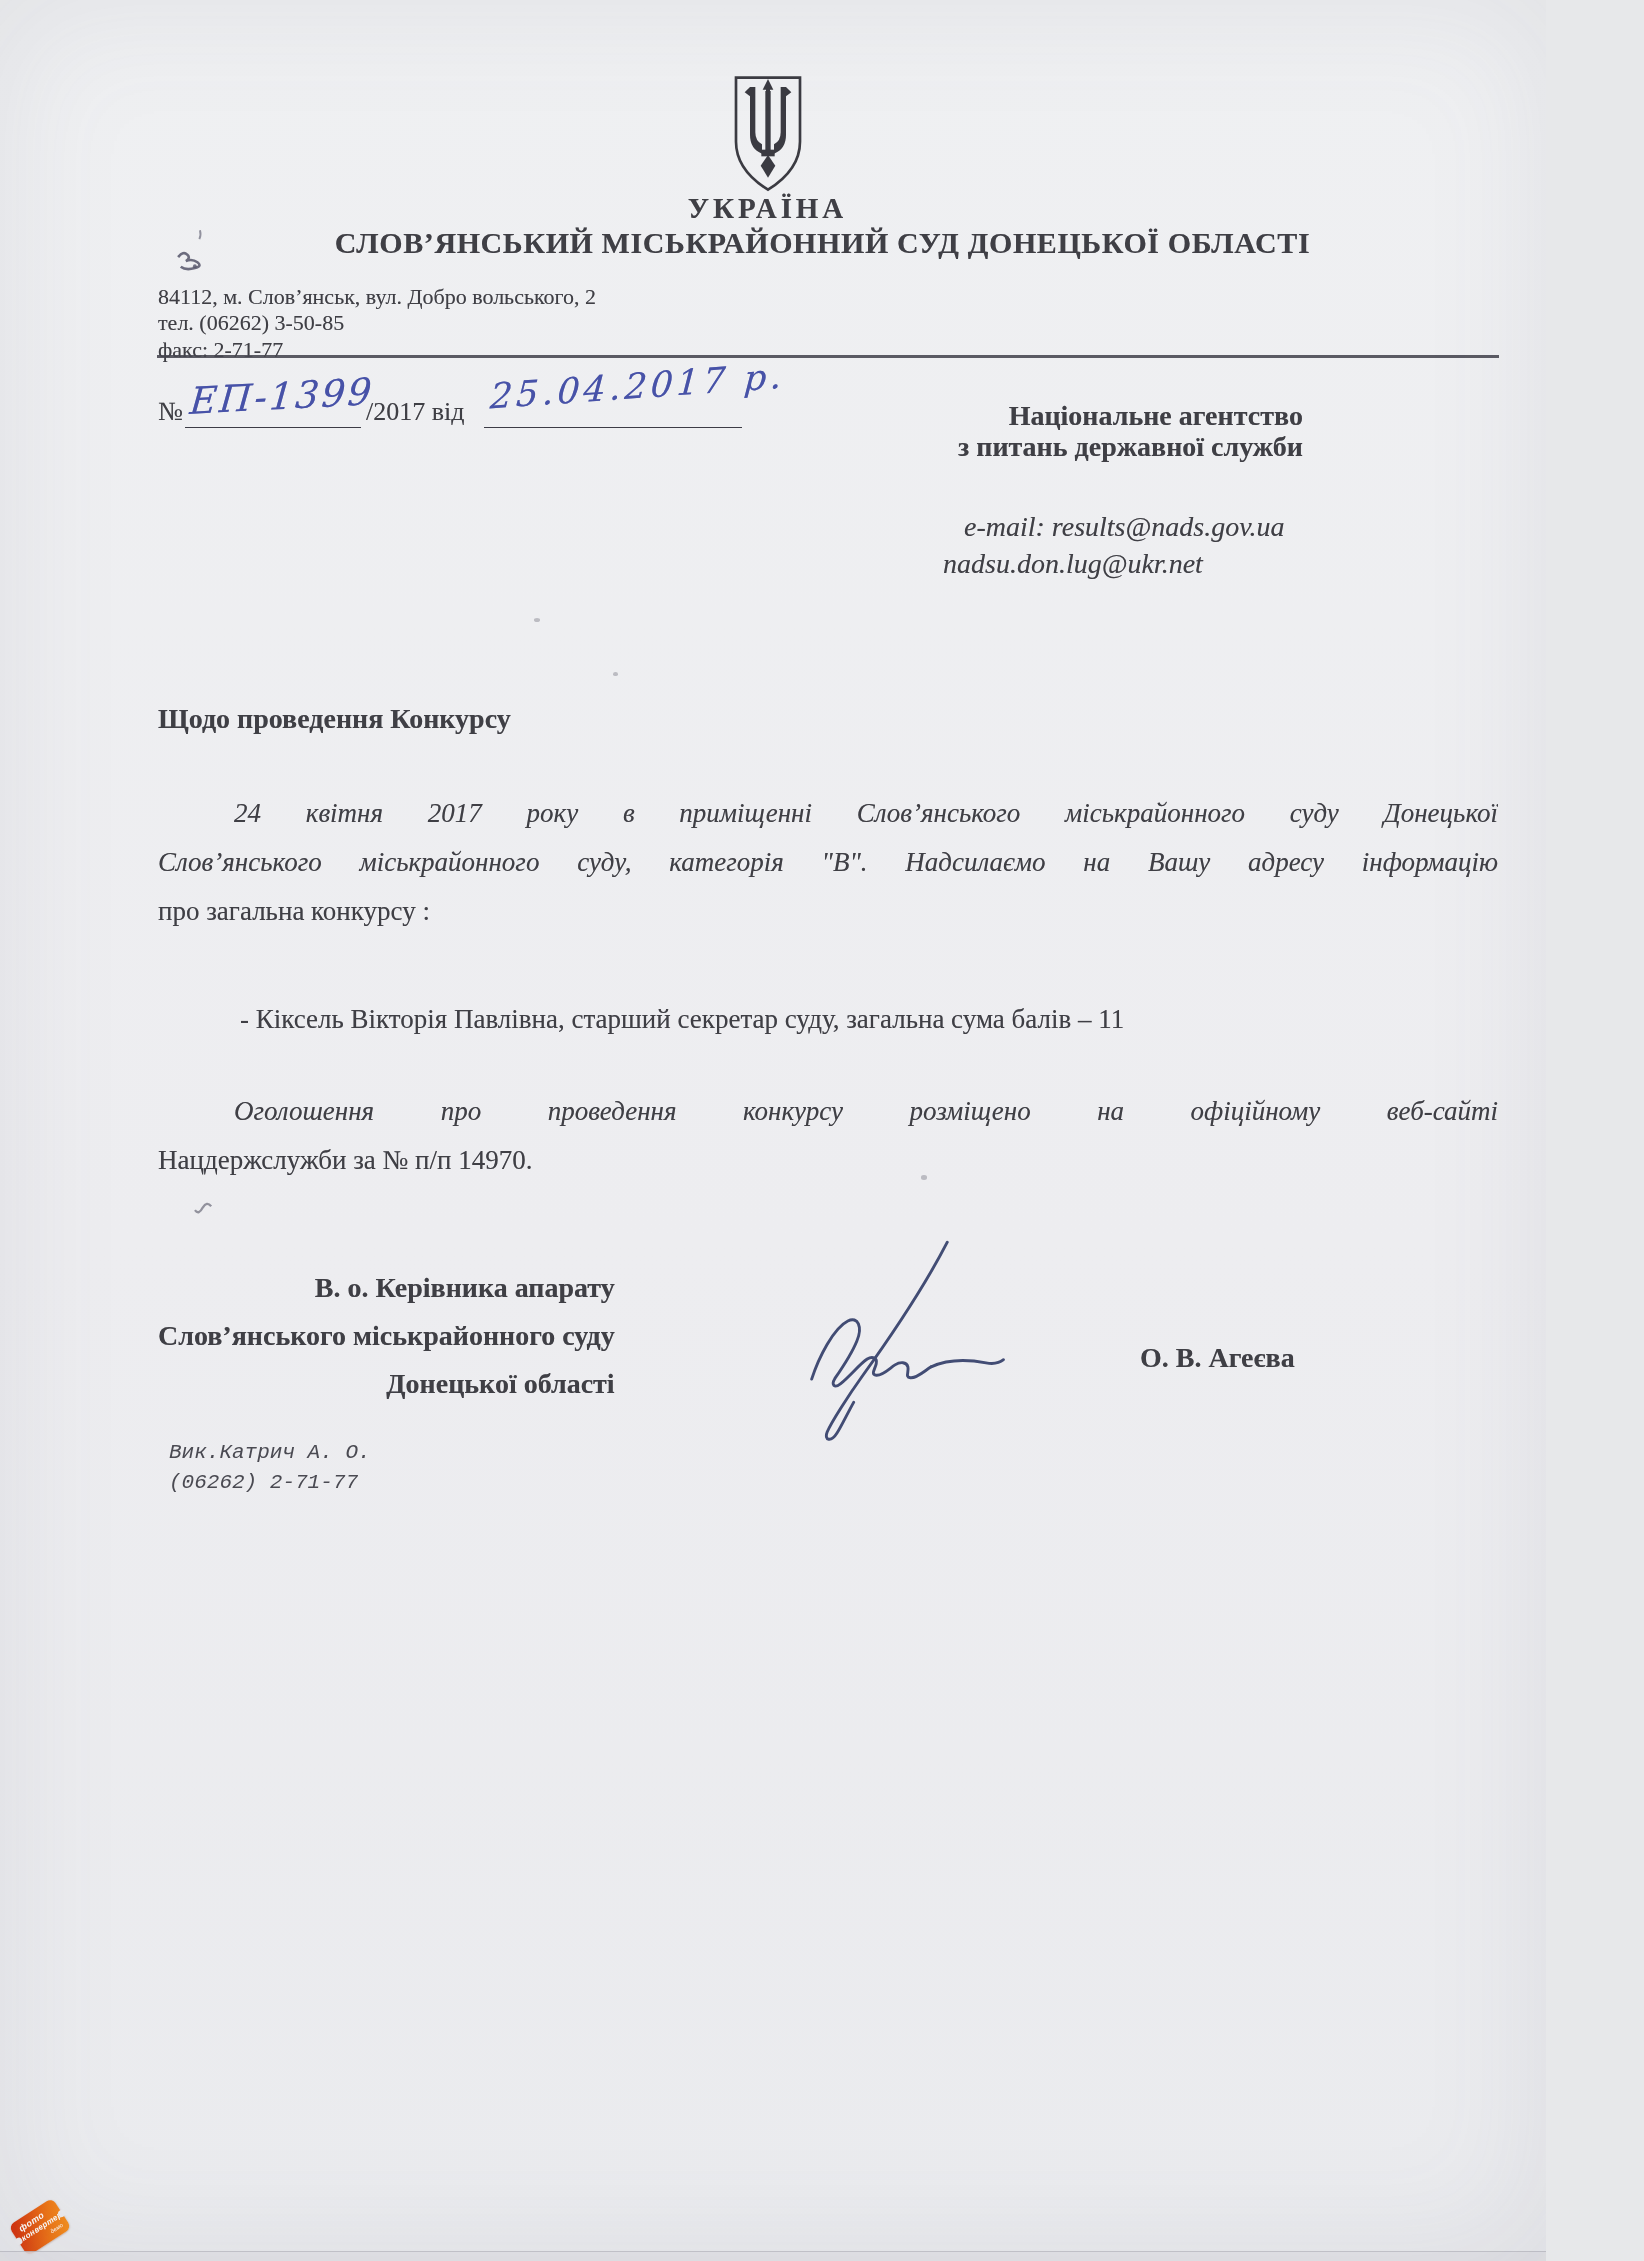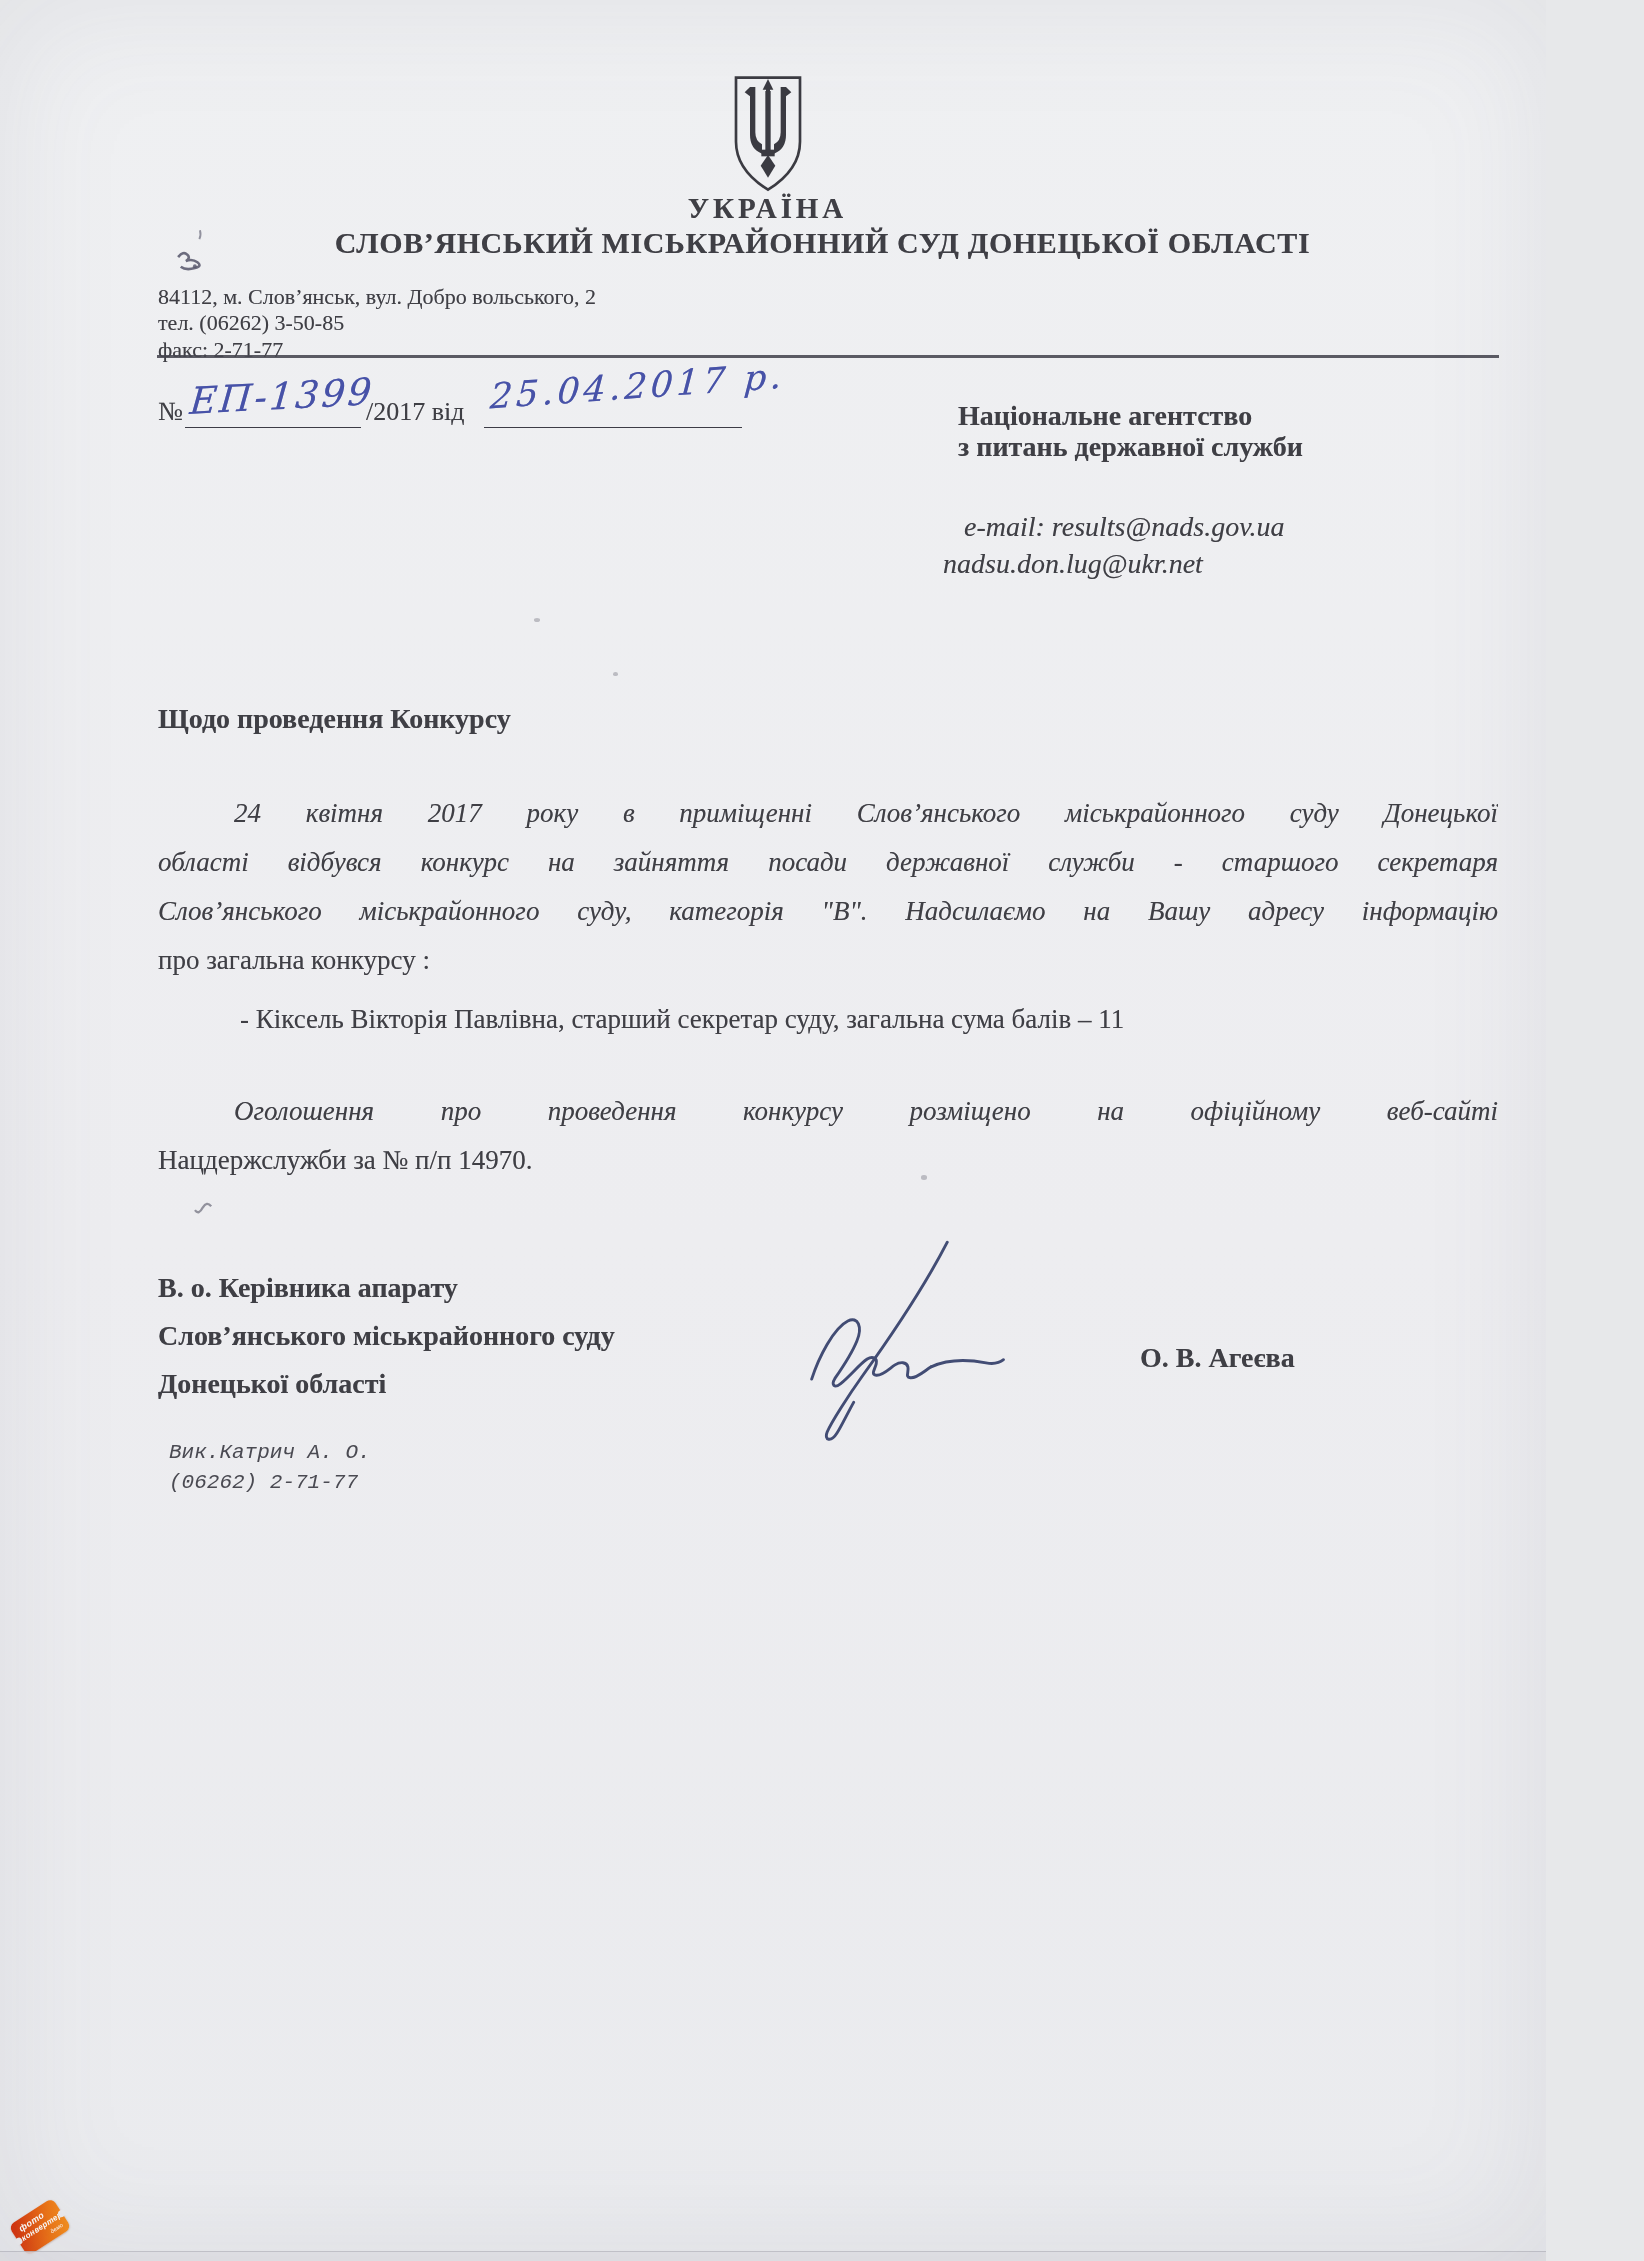--- a/index.html
+++ b/index.html
@@ -6,21 +6,21 @@
   body{width:1645px;height:2261px;background:#e7e8ea;}
   .page{
     position:relative;width:1546px;height:2261px;overflow:hidden;
     background:linear-gradient(180deg,#eff0f2 0%,#ededf0 55%,#eaebee 100%);
     font-family:"Liberation Serif",serif;color:#3f3f45;
   }
   .page::after{content:'';position:absolute;inset:0;pointer-events:none;
     box-shadow:inset 0 0 129px rgba(100,100,115,.10);}
   .abs{position:absolute;}
   .ink{text-shadow:0 0 0.6px rgba(63,63,69,.42);}
-  .bold{font-weight:bold;}
+  .bold{font-weight:bold;text-align:right;}
   .it{font-style:italic;}
   .center{left:0;width:1645px;text-align:center;}
   .jline{text-align:justify;text-align-last:justify;height:49px;overflow:hidden;font-style:italic;}
   .indent{text-indent:76px;}
   .u{text-decoration:underline;text-underline-offset:3.2px;text-decoration-thickness:1.3px;}
 
   .country{top:192px;font-size:29px;letter-spacing:3.9px;transform:translateX(-55px);}
   .court-title{top:226px;font-size:30px;letter-spacing:0.6px;}
 
   .addr{left:158px;top:284px;font-size:22px;line-height:26.4px;}
@@ -122,21 +122,20 @@
   </div>
 
   <div class="speck" style="left:534px;top:618px;width:6.4px;height:3.9px;"></div>
   <div class="speck" style="left:613px;top:672px;width:5.2px;height:3.9px;"></div>
   <div class="speck" style="left:921px;top:1175px;width:5.8px;height:4.5px;"></div>
 
   <div class="abs subject bold ink">Щодо проведення Конкурсу</div>
 
   <div class="abs para ink">
     <div class="jline indent">24 квітня 2017 року в приміщенні Слов’янського міськрайонного суду Донецької</div>
-    <div class="jline">області відбувся конкурс на зайняття посади державної служби - старшого секретаря</div>
     <div class="jline">Слов’янського міськрайонного суду, категорія "В". Надсилаємо на Вашу адресу інформацію</div>
     <div>про загальна конкурсу :</div>
   </div>
 
   <div class="abs para2 indent ink">- Кіксель Вікторія Павлівна, старший секретар суду, загальна сума балів – 11</div>
 
   <div class="abs para3 ink">
     <div class="jline indent">Оголошення про проведення конкурсу розміщено на офіційному веб-сайті</div>
     <div>Нацдержслужби за № п/п 14970.</div>
   </div>

